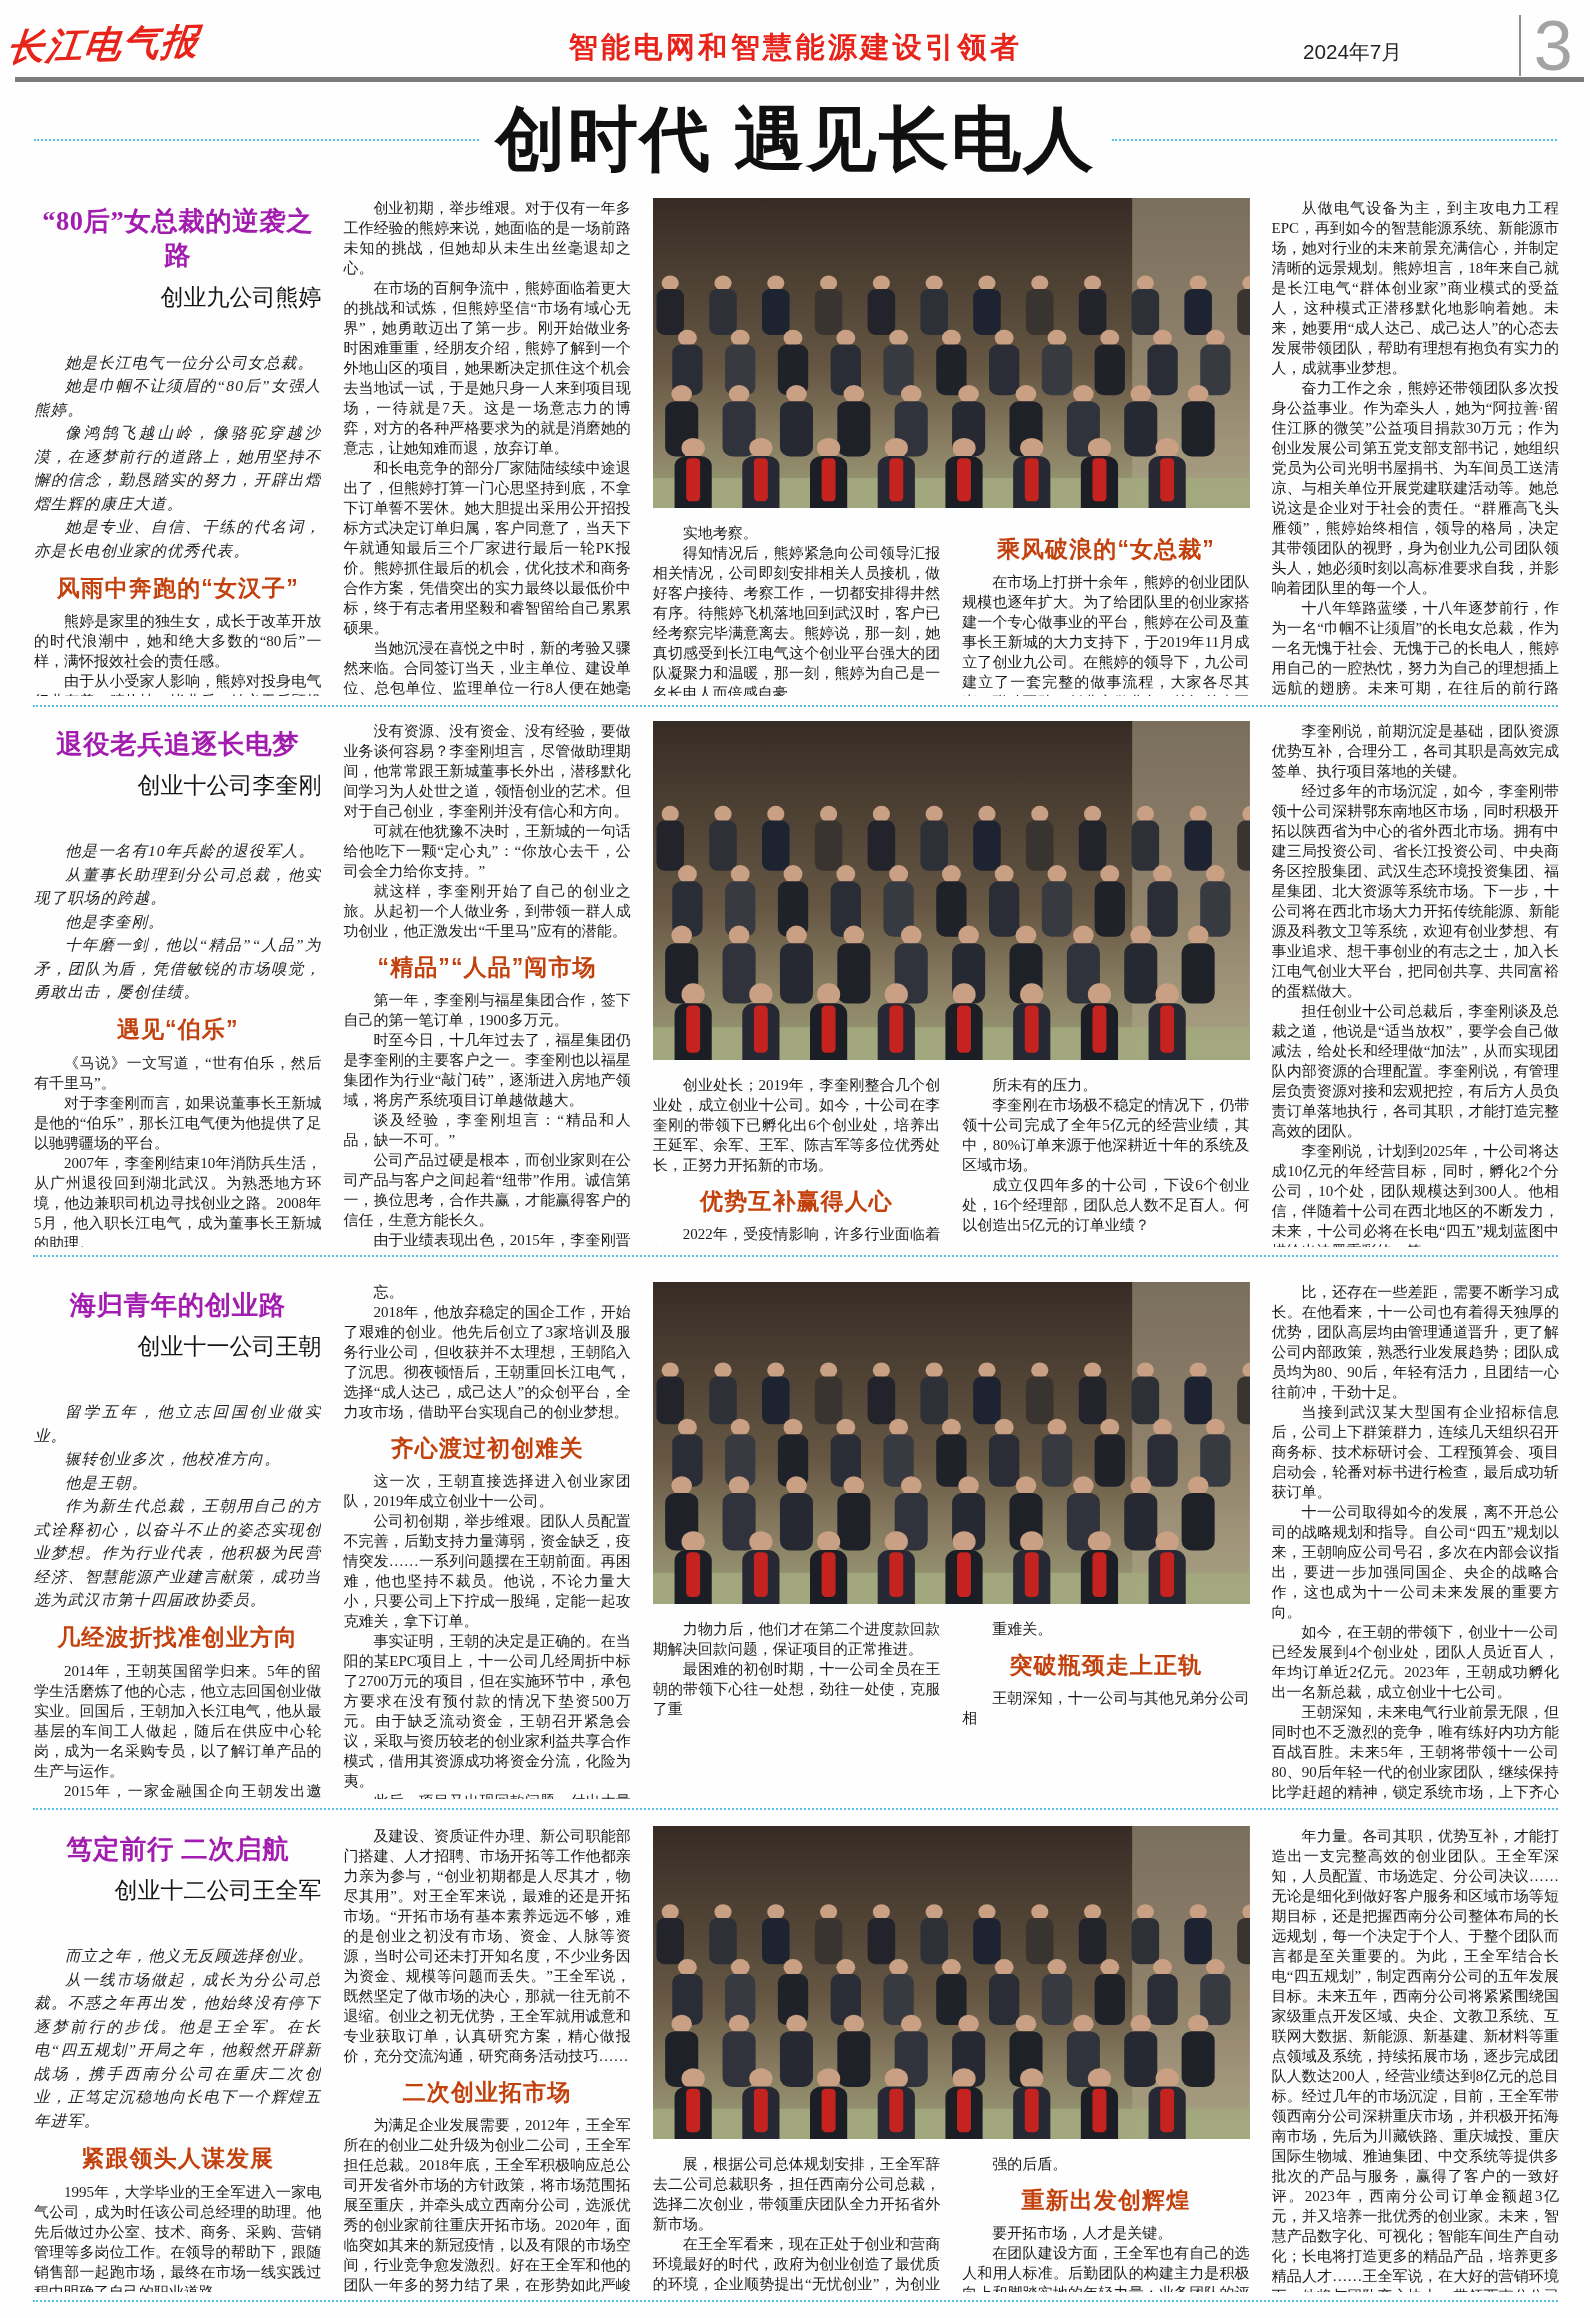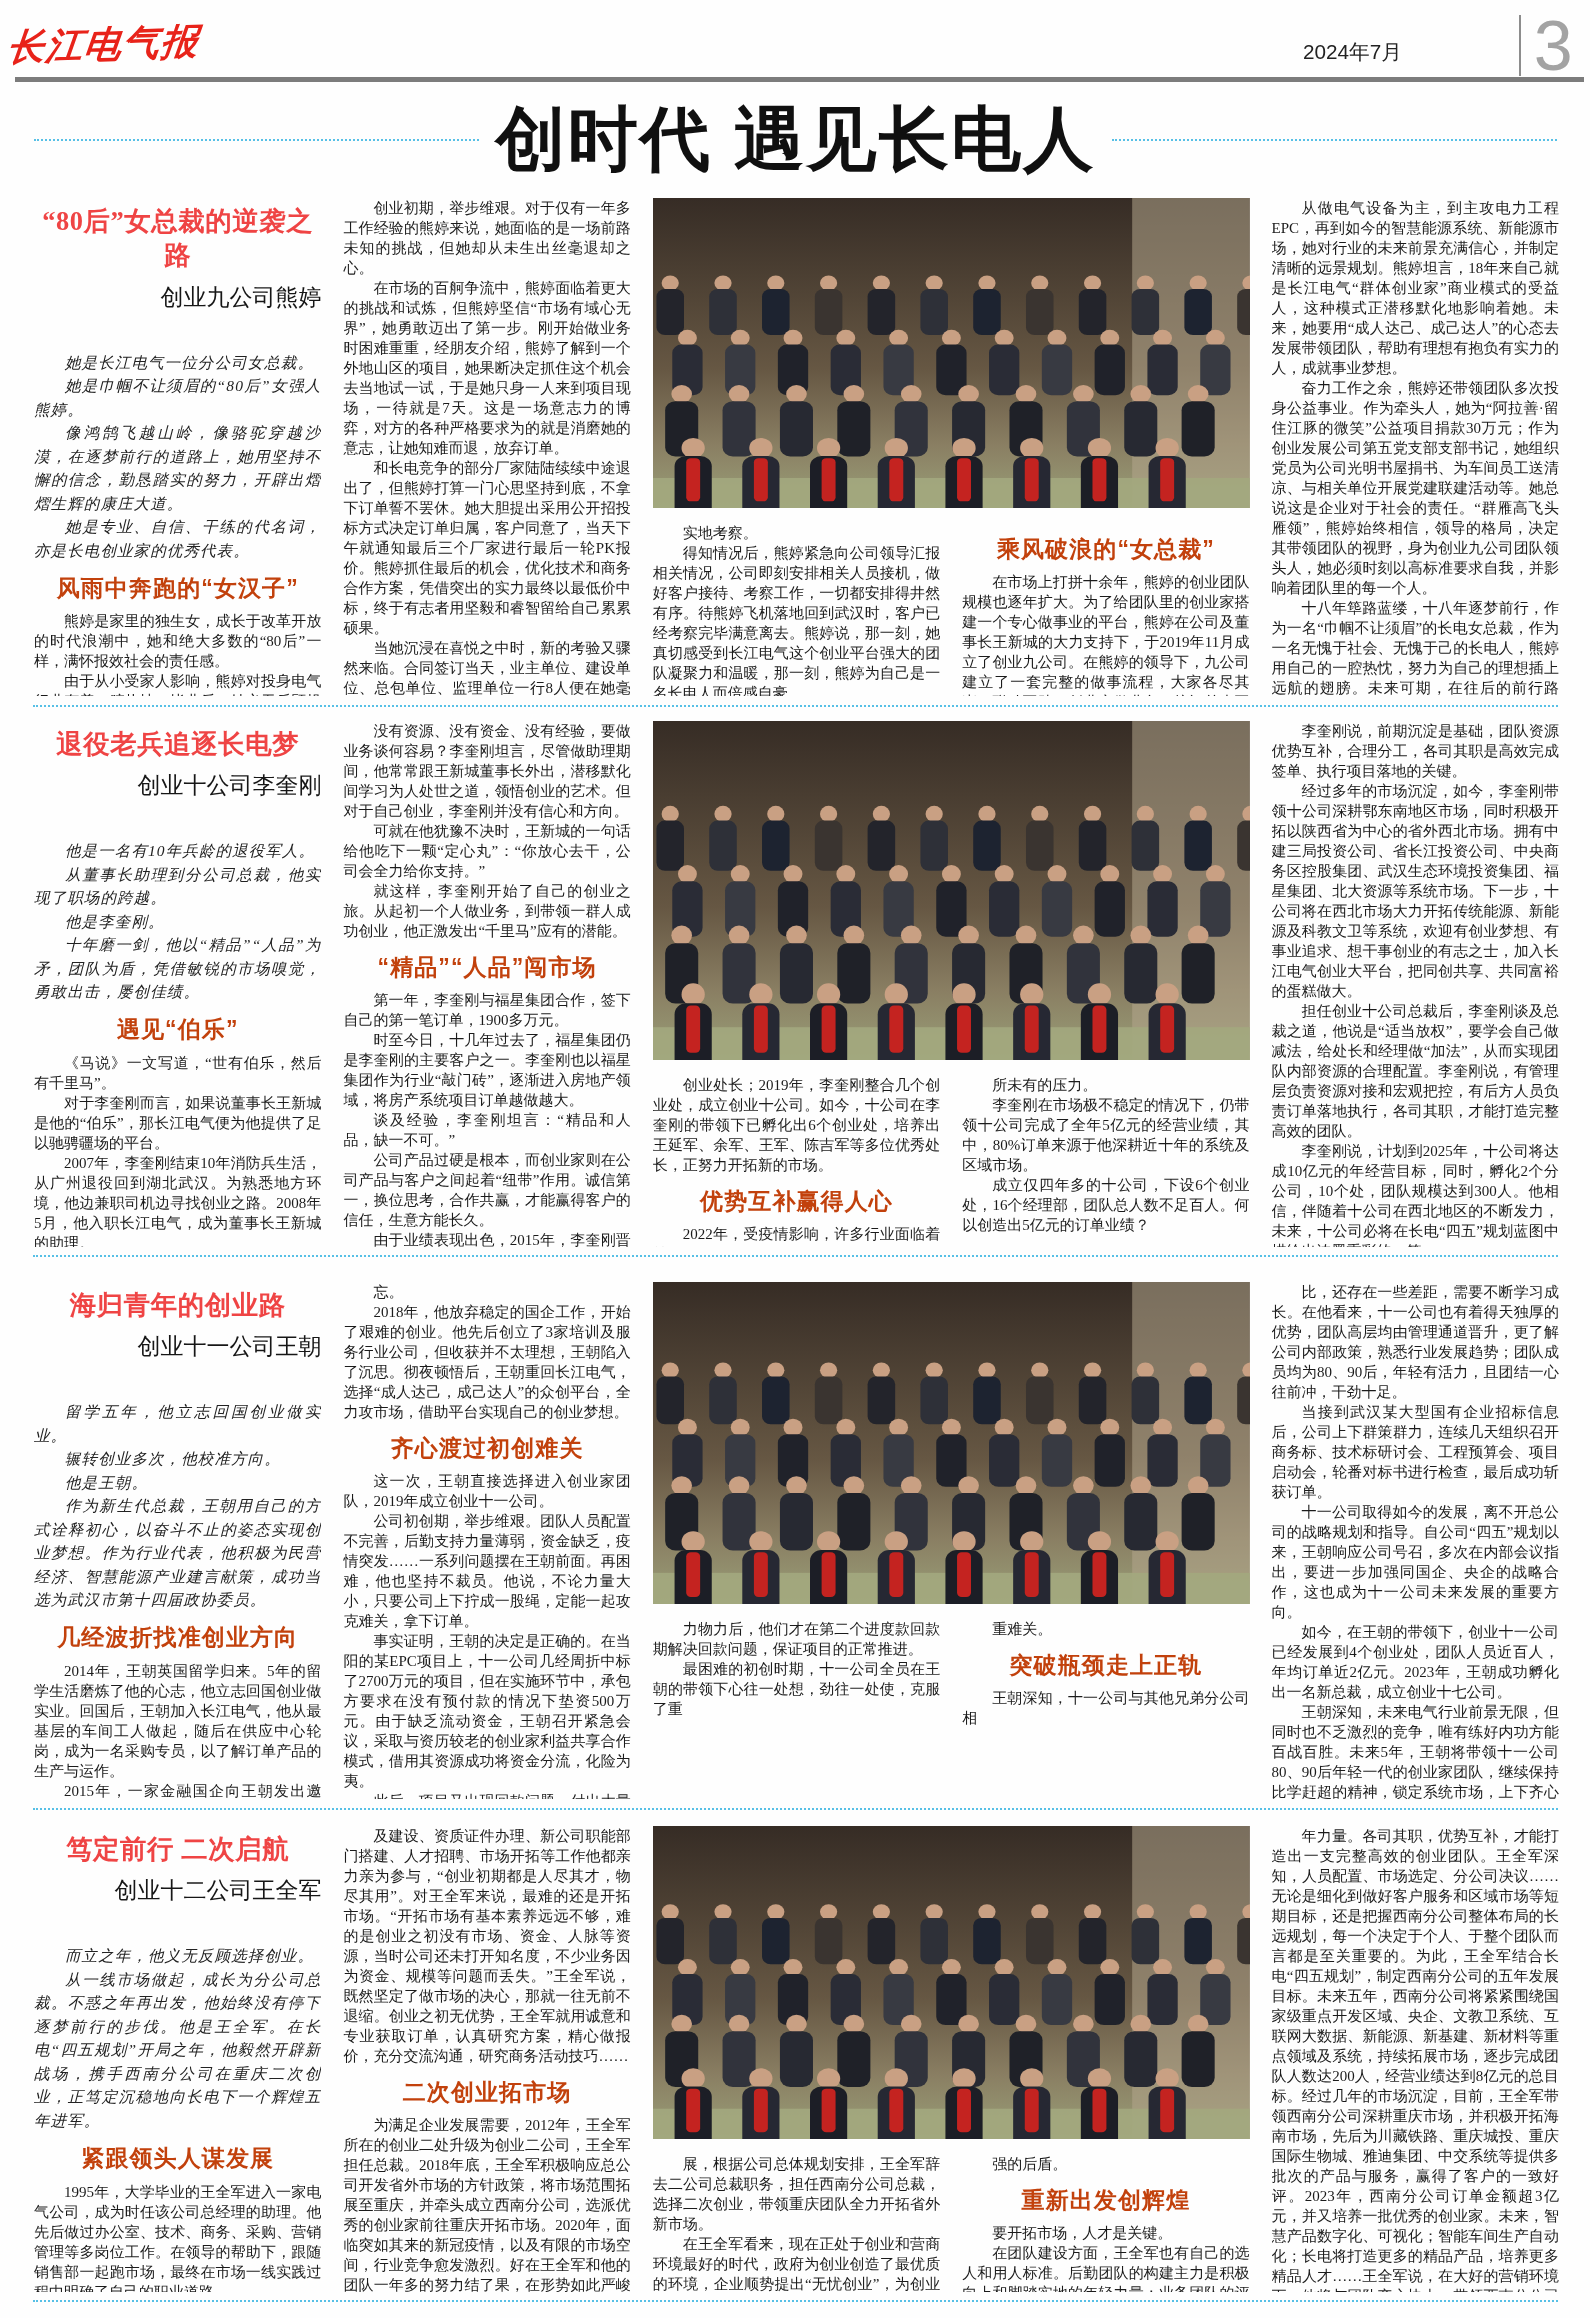--- a/index.html
+++ b/index.html
@@ -34,21 +34,21 @@
   .article{position:absolute;left:34px;right:32px;display:grid;
     grid-template-columns:repeat(5,1fr);grid-template-rows:auto 1fr;column-gap:22px;overflow:hidden;}
   .a1{top:198px;height:498px;} .a2{top:721px;height:526px;} .a3{top:1282px;height:517px;} .a4{top:1826px;height:466px;}
   .col{overflow:hidden;}
   .c1{grid-column:1;grid-row:1/3;} .c2{grid-column:2;grid-row:1/3;} .c5{grid-column:5;grid-row:1/3;}
   .photo{grid-column:3/5;grid-row:1;width:100%;}
   .a1 .photo{height:310px;} .a2 .photo{height:339px;} .a3 .photo{height:322px;} .a4 .photo{height:313px;}
   .photo svg{width:100%;height:100%;display:block;}
   .c3{grid-column:3;grid-row:2;margin-top:15px;} .c4{grid-column:4;grid-row:2;margin-top:15px;}
 
-  .headline{font:700 26.4px "Liberation Serif","DejaVu Serif",serif;color:#ef4444;text-align:center;
+  .headline{font:700 26.4px "Liberation Serif","DejaVu Serif",serif;color:#a21caf;text-align:center;
     line-height:1.3;margin-top:5.7px;letter-spacing:0.6px;}
   .byline{font:400 23px "Liberation Serif","DejaVu Serif",serif;color:#161616;text-align:right;margin-top:9.2px;}
   .intro{margin-top:38px;margin-bottom:5.7px;}
   .intro p{font:italic 400 15.5px/23.5px "Liberation Serif","DejaVu Serif",serif;color:#222;
     text-indent:2em;letter-spacing:1.1px;text-align:justify;}
   .subhead{font:700 23px "Liberation Sans","DejaVu Sans",sans-serif;color:#c2410c;text-align:center;
     margin:12.6px 0 9.2px 0;letter-spacing:1.1px;line-height:1.2;}
   .col p.body{font:400 15px/20px "Liberation Serif","DejaVu Serif",serif;color:var(--ink);
     text-align:justify;text-indent:2em;}
 </style>
@@ -71,20 +71,21 @@
         <circle cx="0" cy="0" r="15" fill="#c9a083"></circle>
         <rect x="-24" y="12" width="48" height="92" rx="15"></rect>
         <rect x="-9" y="15" width="18" height="64" rx="6" fill="#c42320"></rect>
       </g>
   </defs>
 </svg>
 
 <div class="page">
 
   <div class="masthead-logo">长江电气报</div>
+  <div class="slogan">智能电网和智慧能源建设引领者</div>
   <div class="issue-date">2024年7月</div>
   <div class="pagenum-divider"></div>
   <div class="page-number">3</div>
   <div class="header-rule"></div>
 
   <div class="title-band">
     <div class="tline"></div>
     <h1 class="main-title">创时代  遇见长电人</h1>
     <div class="tline"></div>
   </div>

